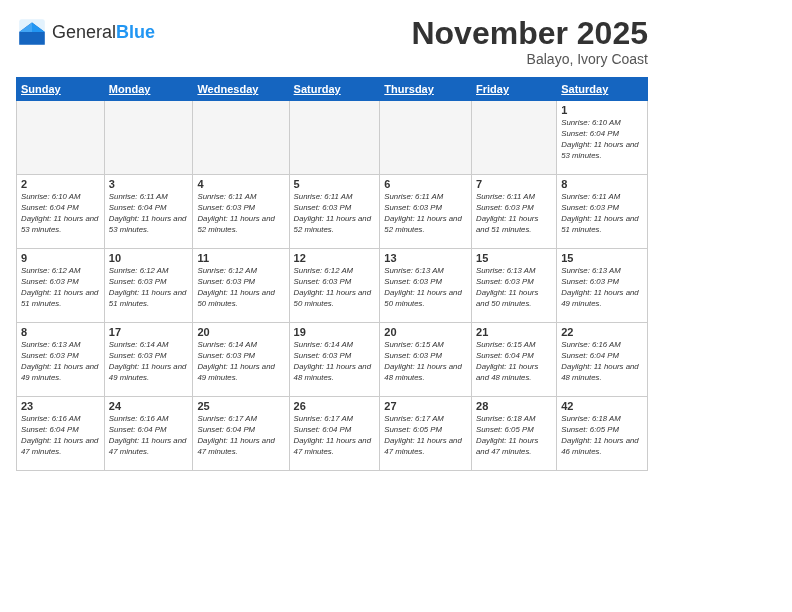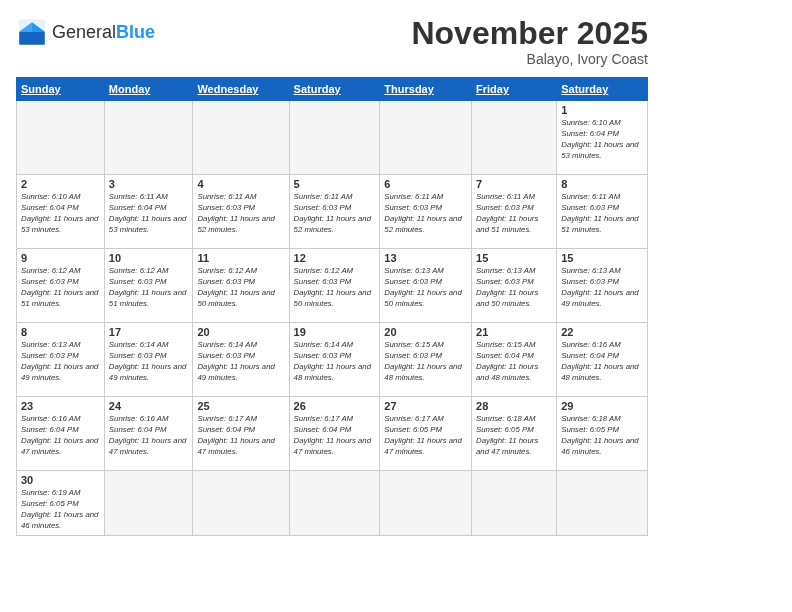--- a/index.html
+++ b/index.html
@@ -252,31 +252,19 @@
           </td>
           <td>
             <span class="day-num">27</span>
             <div class="day-info">Sunrise: 6:17 AM<br>Sunset: 6:05 PM<br>Daylight: 11 hours and 47 minutes.</div>
           </td>
           <td>
             <span class="day-num">28</span>
             <div class="day-info">Sunrise: 6:18 AM<br>Sunset: 6:05 PM<br>Daylight: 11 hours and 47 minutes.</div>
           </td>
           <td>
-            <span class="day-num">29</span>
+            <span class="day-num">42</span>
             <div class="day-info">Sunrise: 6:18 AM<br>Sunset: 6:05 PM<br>Daylight: 11 hours and 46 minutes.</div>
           </td>
-        </tr>
-        <tr>
-          <td class="last-row">
-            <span class="day-num">30</span>
-            <div class="day-info">Sunrise: 6:19 AM<br>Sunset: 6:05 PM<br>Daylight: 11 hours and 46 minutes.</div>
-          </td>
-          <td class="last-row empty"></td>
-          <td class="last-row empty"></td>
-          <td class="last-row empty"></td>
-          <td class="last-row empty"></td>
-          <td class="last-row empty"></td>
-          <td class="last-row empty"></td>
         </tr>
       </tbody>
   </table>
 </div>
 
 </body></html>

